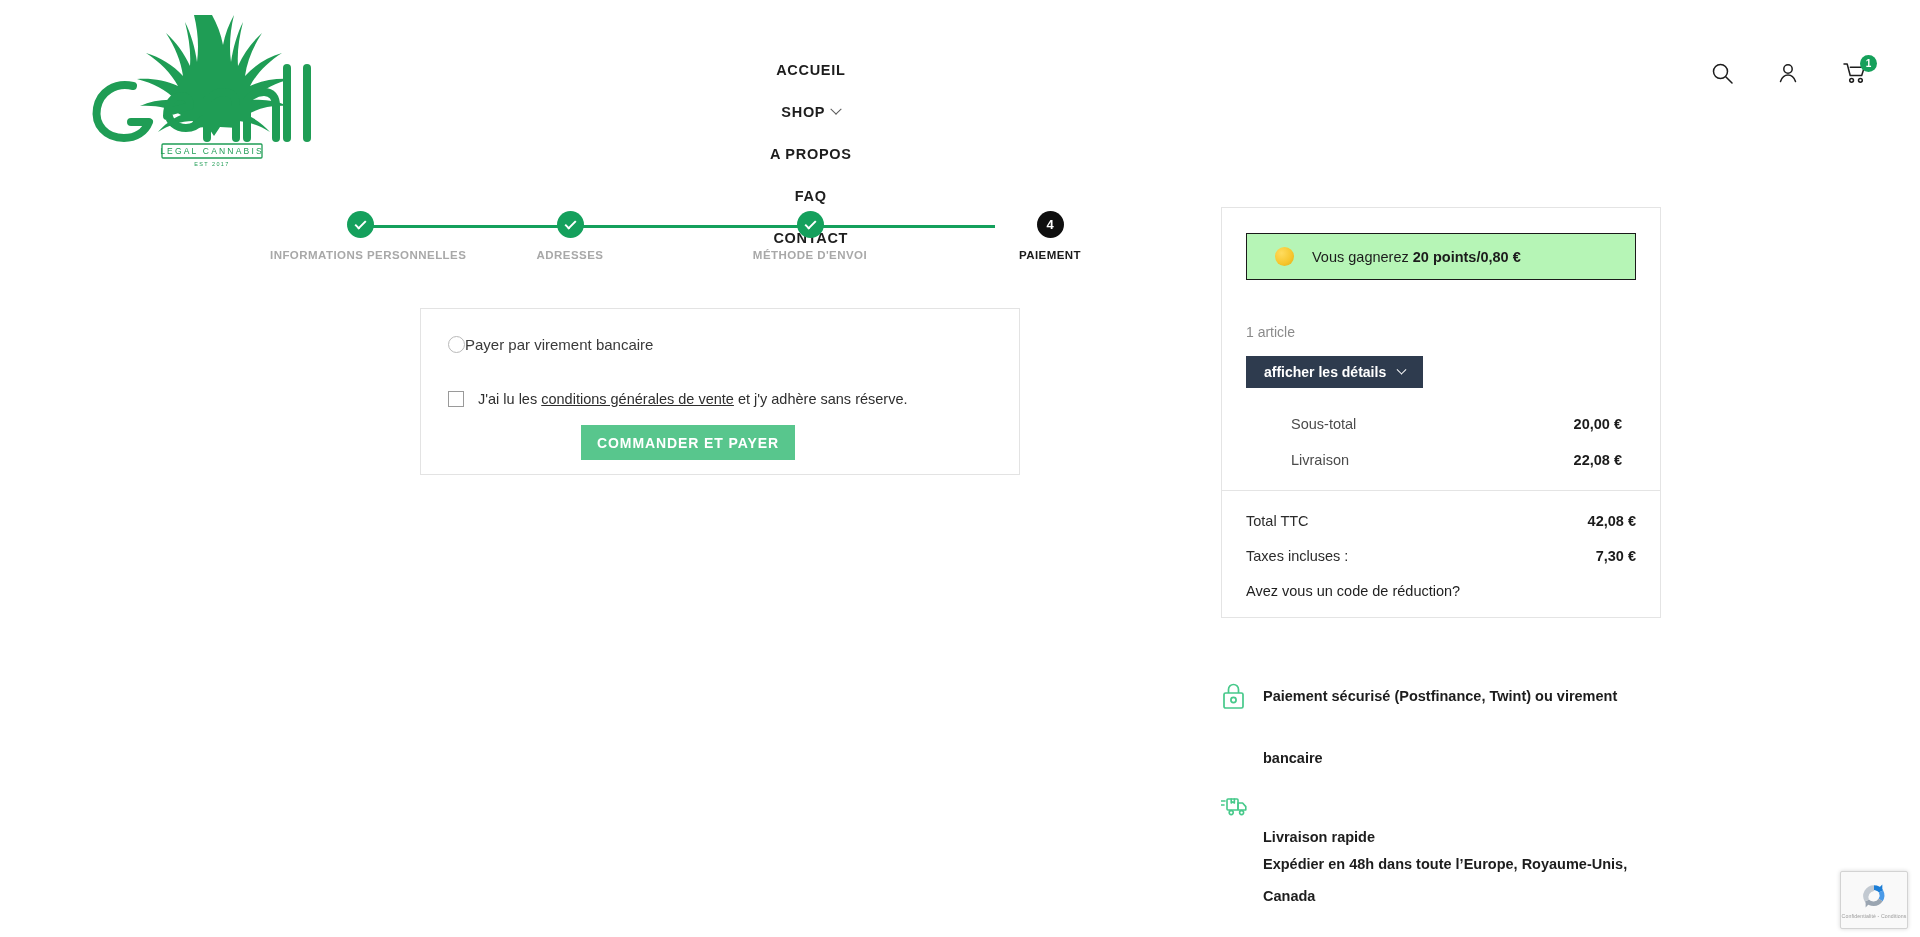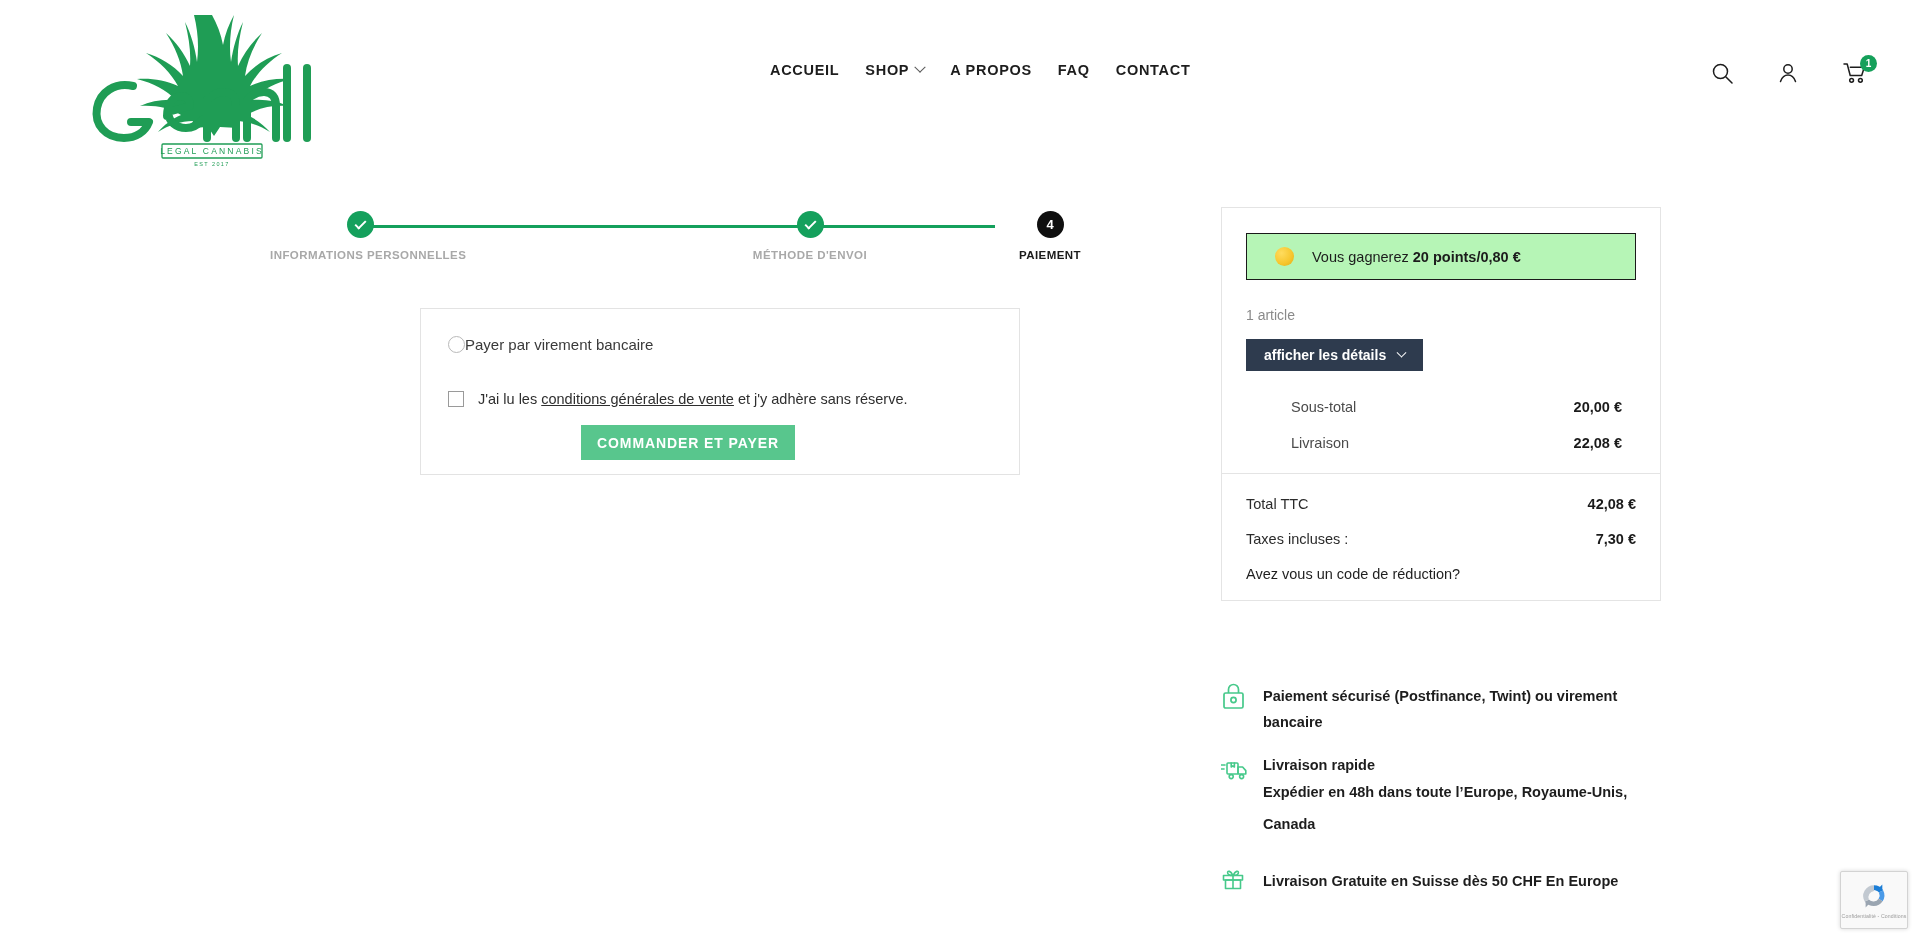--- a/index.html
+++ b/index.html
@@ -18,21 +18,21 @@
     position: absolute; top: 0; left: 0; width: 1920px; height: 180px;
   }
   .logo-wrap {
     position: absolute; left: 55px; top: 8px;
     width: 280px; height: 165px;
   }
   .logo-svg { display: block; width: 280px; height: 165px; }
 
   .mainnav {
     position: absolute; left: 770px; top: 62px;
-    display: flex; align-items: center; gap: 26px;
+    display: flex; align-items: center; gap: 26px; flex-direction: column;
   }
   .navitem {
     font-size: 14.5px; letter-spacing: 0.7px; font-weight: 600;
     color: #1d1d1d; text-decoration: none; white-space: nowrap;
     cursor: pointer; display: flex; align-items: center; gap: 7px;
   }
   .chev {
     display: inline-block; width: 8px; height: 8px;
     border-right: 1.6px solid #5a5a5a; border-bottom: 1.6px solid #5a5a5a;
     transform: rotate(45deg) translate(-2px,-2px);
@@ -134,21 +134,21 @@
   }
   .coin {
     width: 19px; height: 19px; border-radius: 50%;
     background: radial-gradient(circle at 34% 32%, #ffdc5e 0%, #f7c62e 58%, #e2ab14 100%);
     flex: none;
   }
   .points-text { font-size: 14.5px; color: #1c1c1c; }
   .points-text b { font-weight: 700; }
 
   .item-count {
-    margin-top: 27px; font-size: 14px; color: #8a8a8a;
+    margin-top: 44px; font-size: 14px; color: #8a8a8a;
   }
   .details-btn {
     margin-top: 16px; display: inline-flex; align-items: center; gap: 12px;
     background: #2e3b4e; color: #fff; border: none;
     padding: 0 18px; height: 32px;
     font-family: "Liberation Sans", sans-serif;
     font-size: 14px; font-weight: 700; cursor: pointer;
   }
   .chev-w {
     display: inline-block; width: 7px; height: 7px;
@@ -182,21 +182,21 @@
   .badges {
     position: absolute; left: 1221px; top: 680px; width: 450px;
   }
   .badge {
     display: flex; align-items: flex-start; gap: 14px; margin-bottom: 24px;
   }
   .badge .bico { width: 28px; flex: none; line-height: 0; padding-top: 2px; }
   .badge .btxt {
     font-size: 14.5px; font-weight: 700; color: #1d1d1d; line-height: 2.25;
   }
-  .badge .btxt .ttl { display: block; line-height: 1.35; }
+  .badge .btxt .ttl { display: block; line-height: 1.35; margin-top: 36px; }
 
   
   .recaptcha {
     position: absolute; right: 12px; bottom: 8px;
     width: 68px; height: 58px;
     background: #f9f9f9; border: 1px solid #d3d3d3;
     border-radius: 2px;
     box-shadow: 0 0 4px rgba(0,0,0,0.16);
     display: flex; flex-direction: column; align-items: center;
     justify-content: center; gap: 2px; cursor: pointer;
@@ -279,20 +279,26 @@
   <div class="stepper">
     <div class="step-line"></div>
 
     <div class="step done" style="left:0">
       <div class="bubble">
         <i class="check"></i>
       </div>
       <div class="label">INFORMATIONS PERSONNELLES</div>
     </div>
 
+    <div class="step done" style="left:210px">
+      <div class="bubble">
+        <i class="check"></i>
+      </div>
+      <div class="label">ADRESSES</div>
+    </div>
 
     <div class="step done" style="left:450px">
       <div class="bubble">
         <i class="check"></i>
       </div>
       <div class="label">MÉTHODE D'ENVOI</div>
     </div>
 
     <div class="step current" style="left:690px">
       <div class="bubble">4</div>

